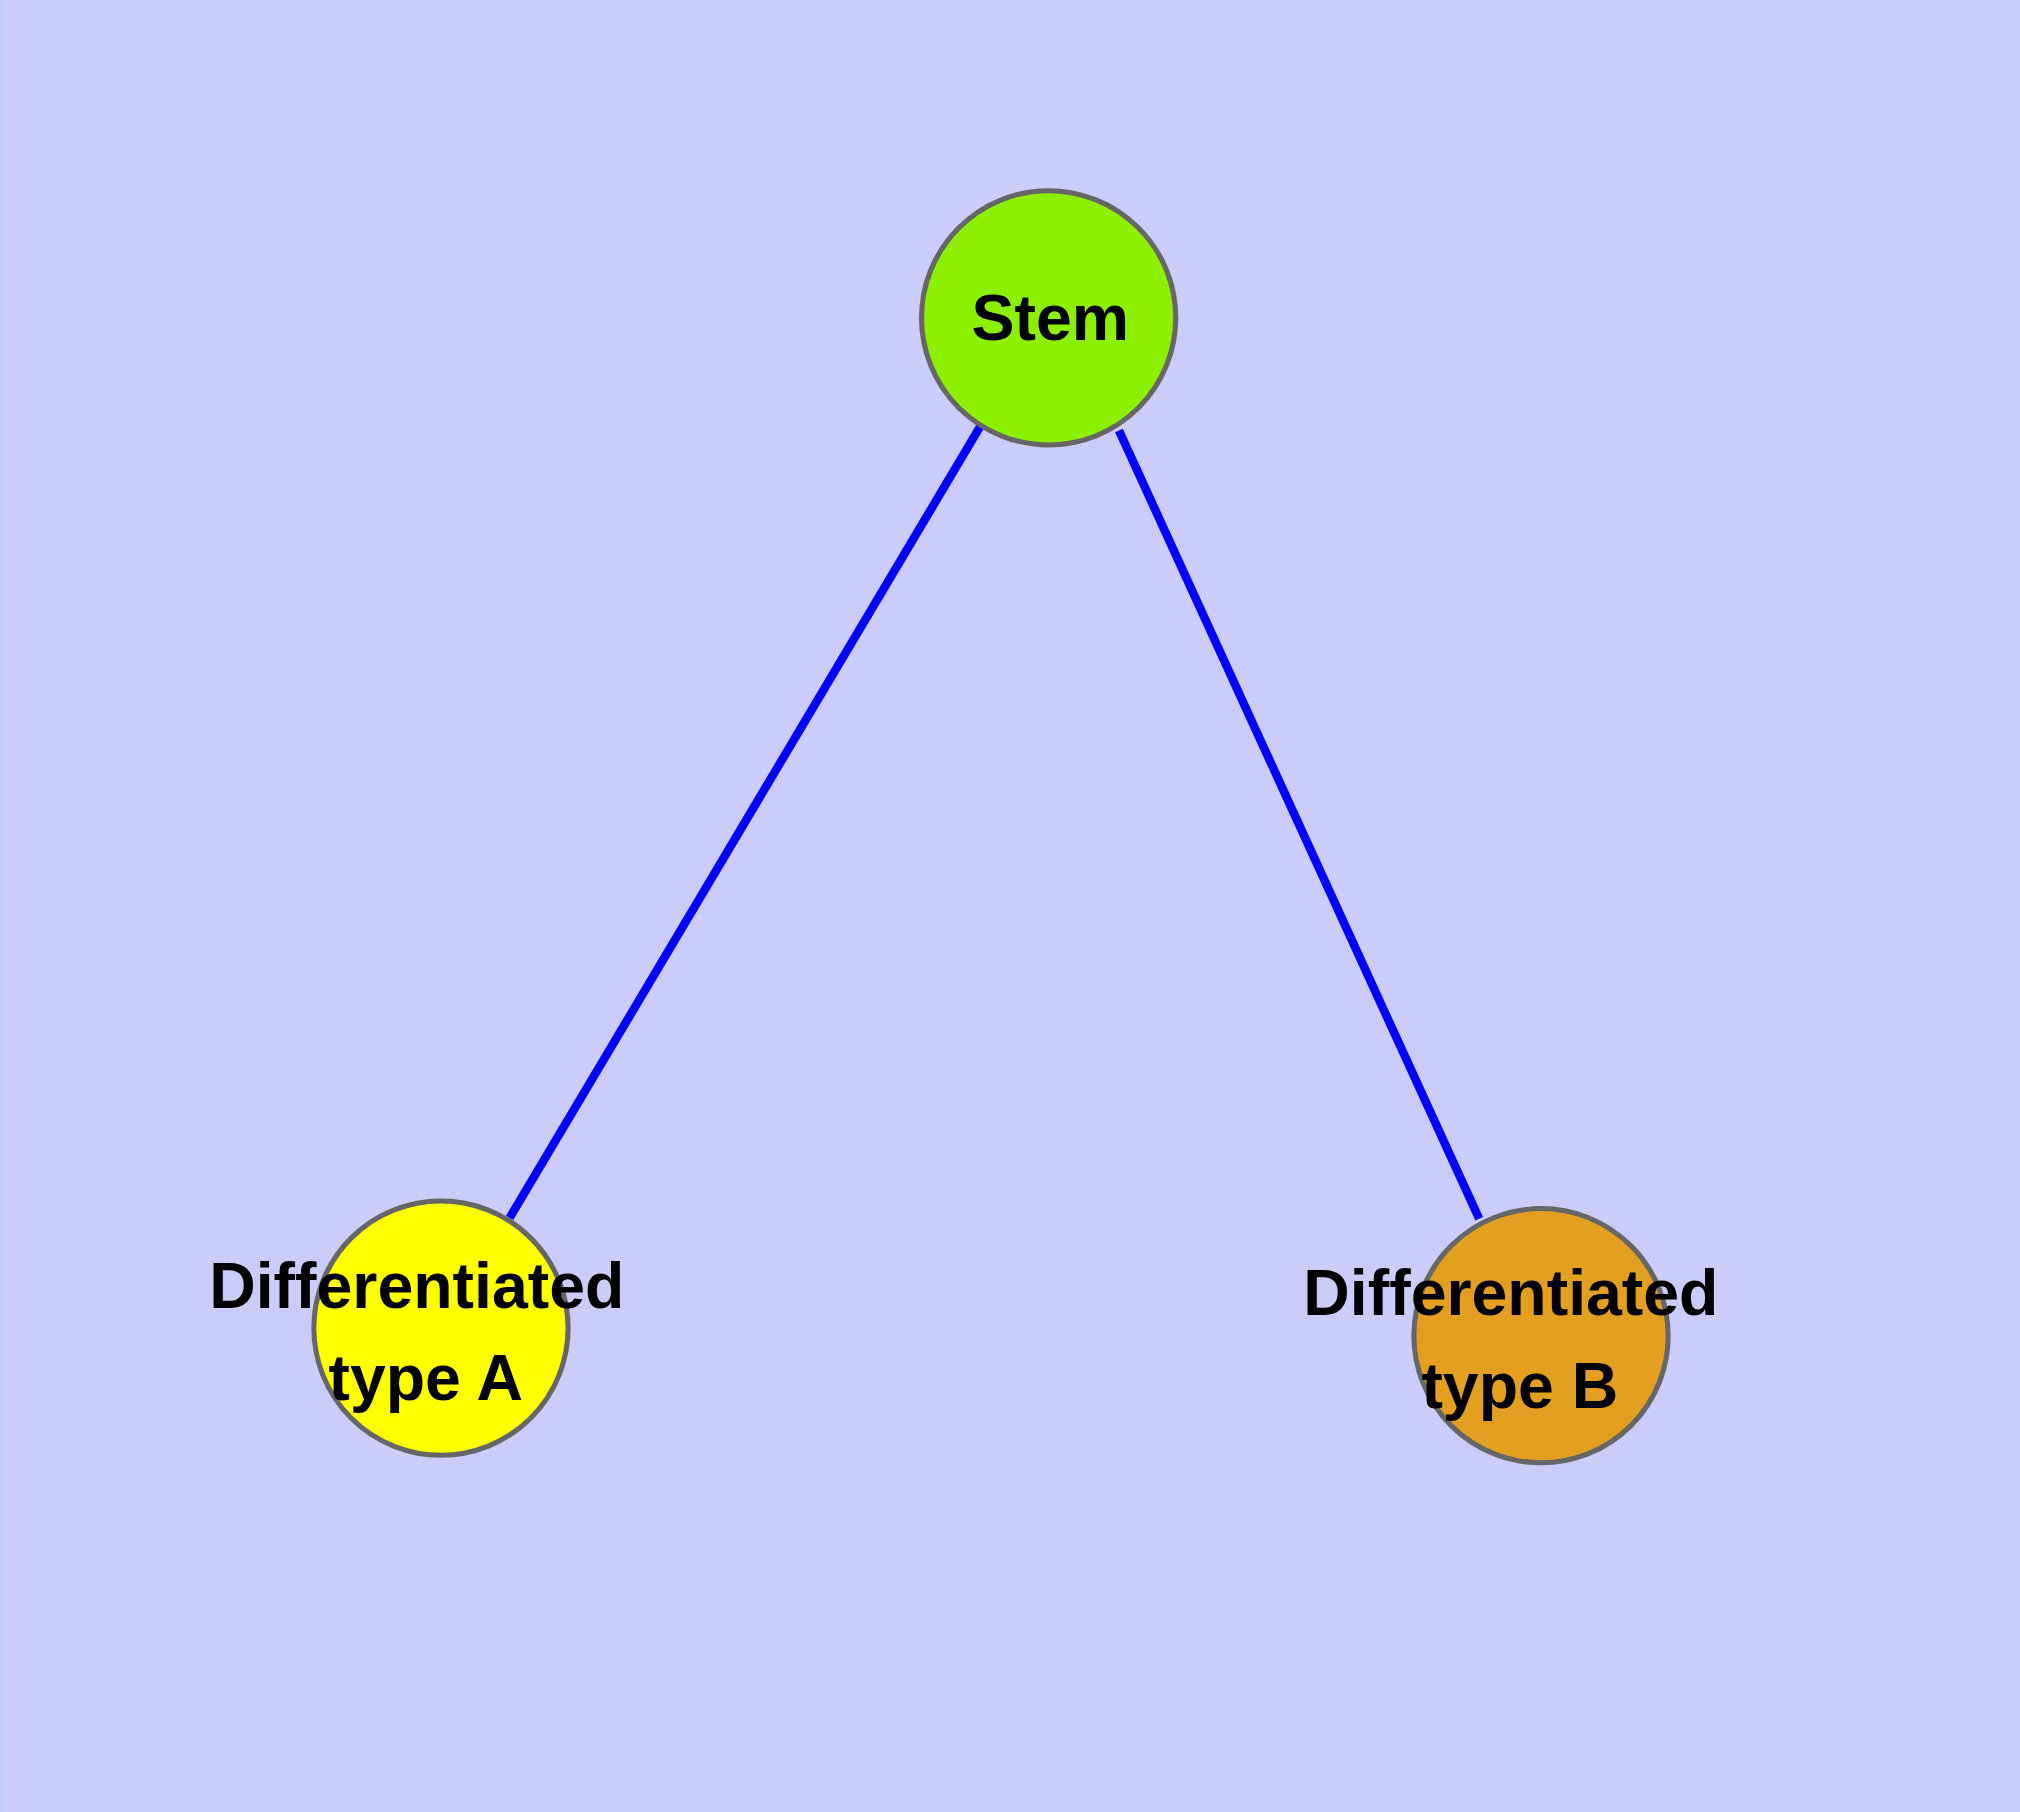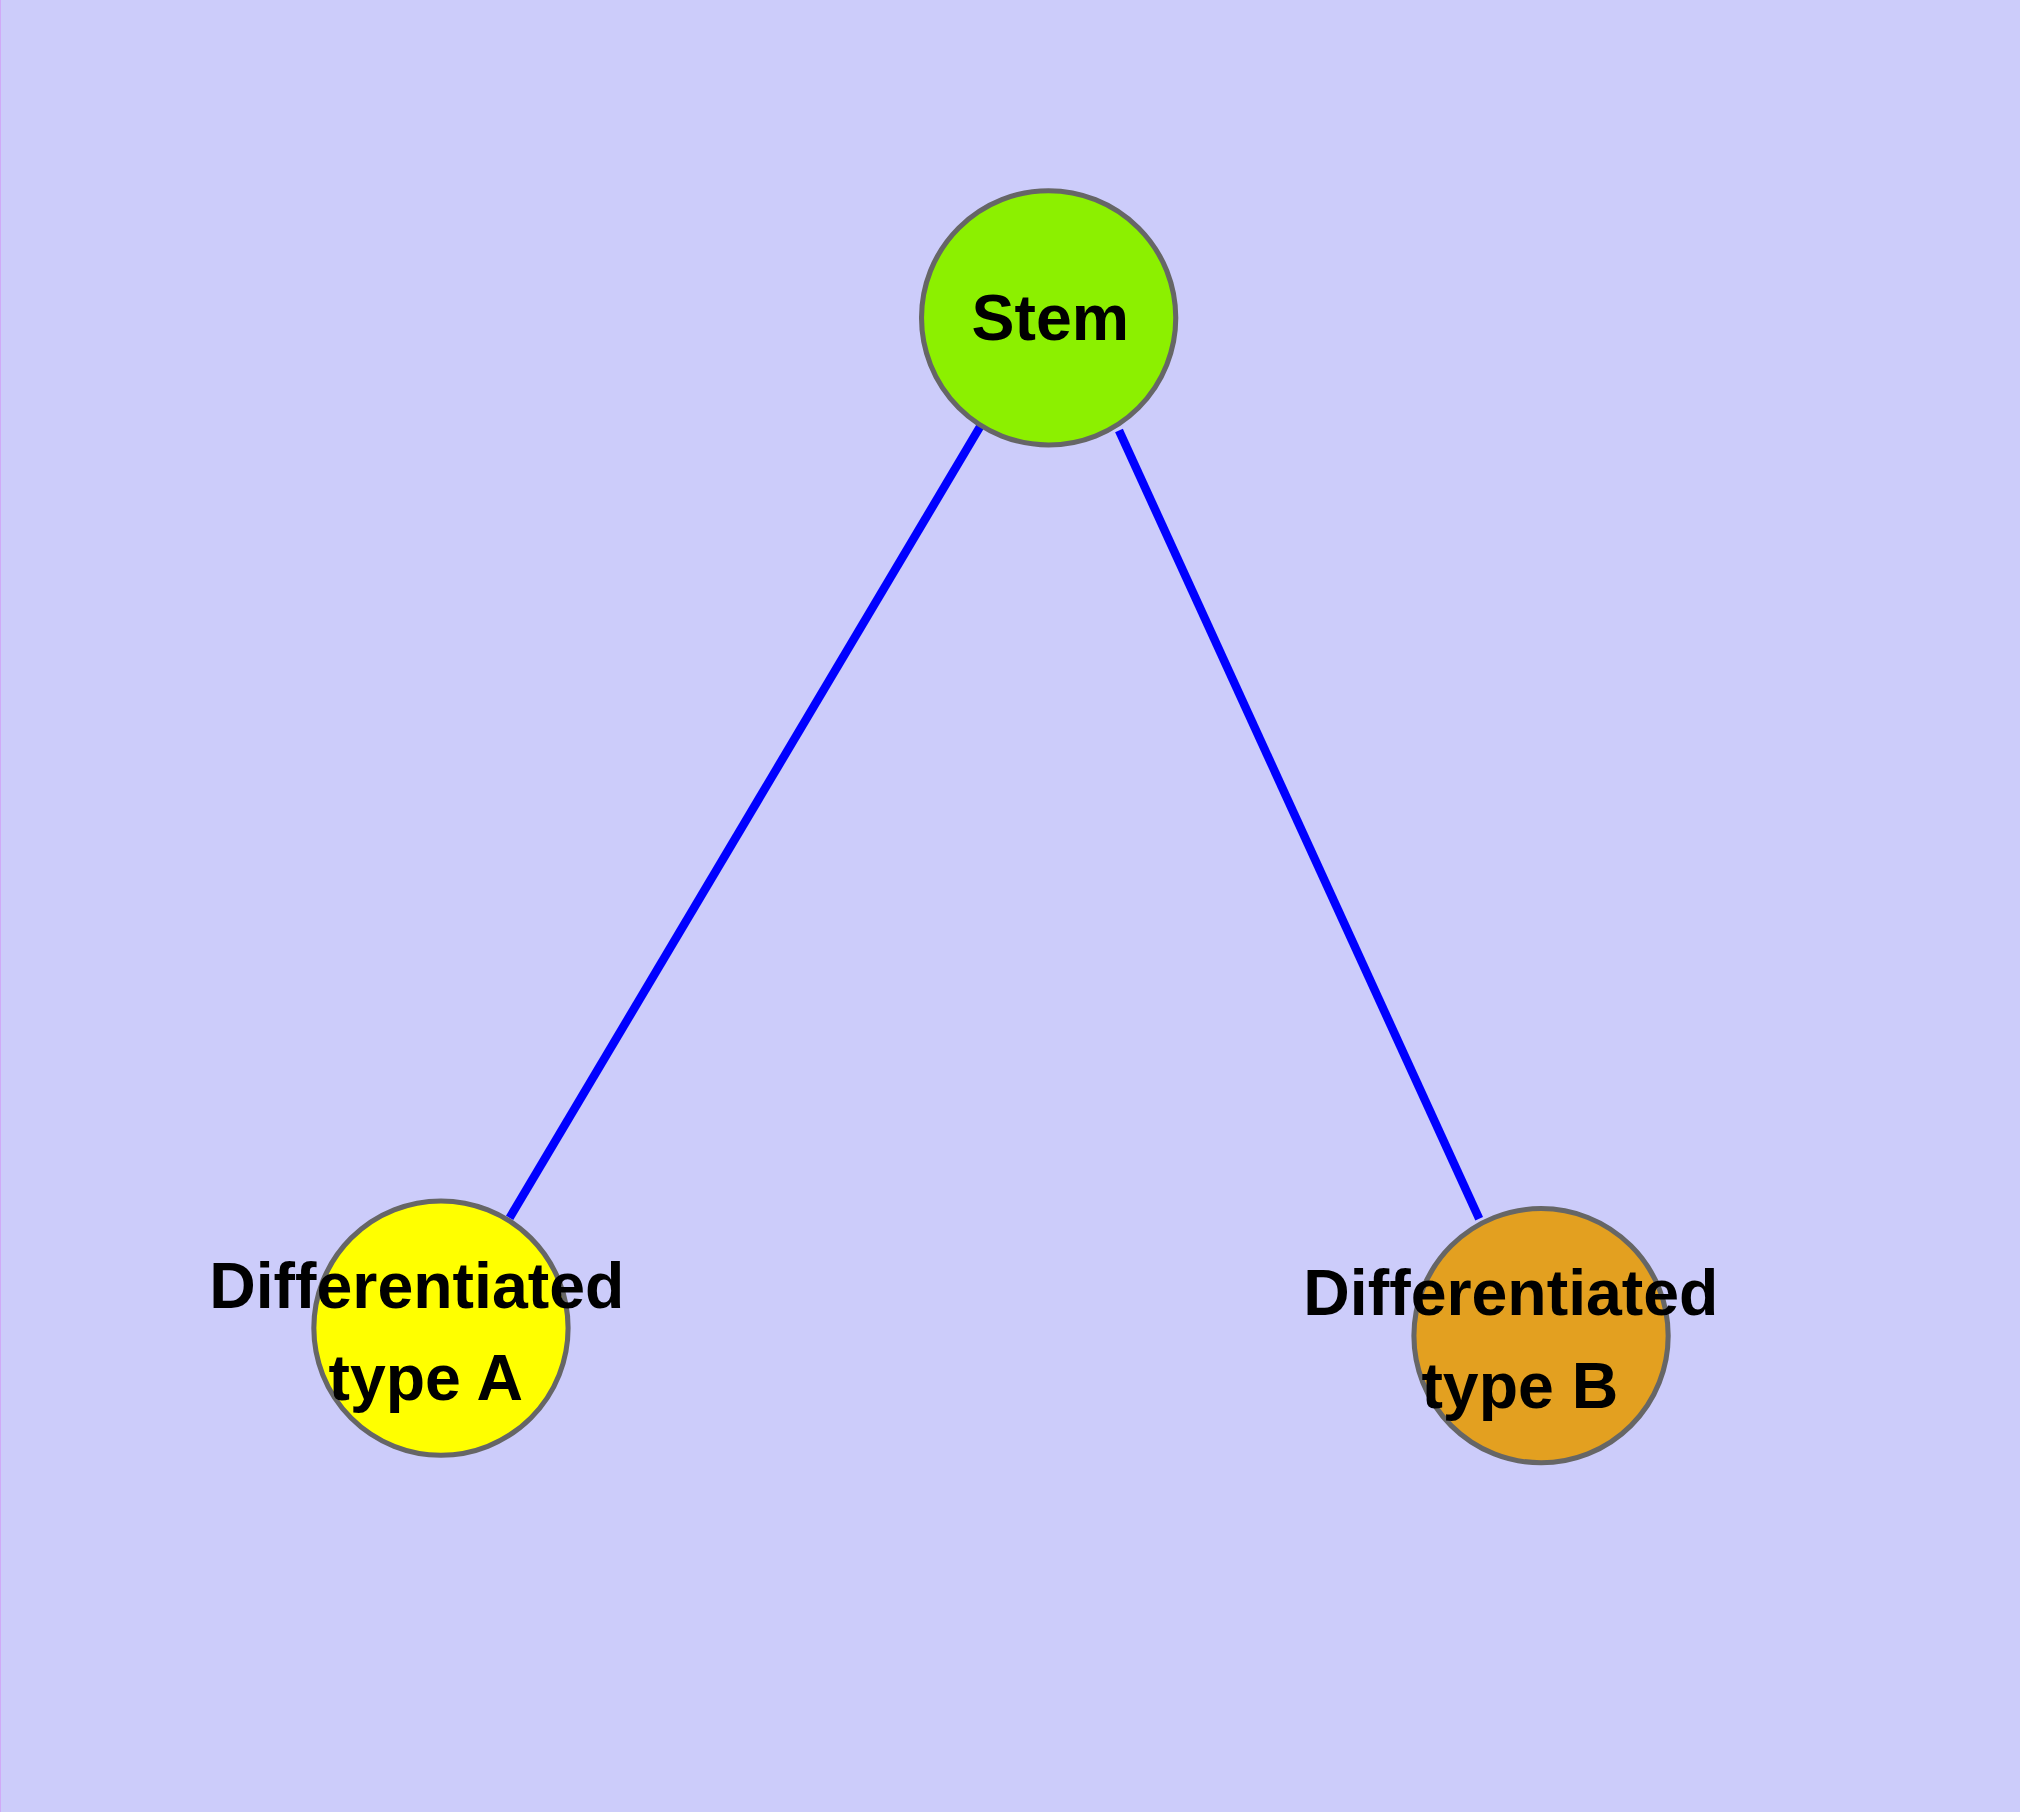--- a/index.html
+++ b/index.html
@@ -7,21 +7,21 @@
     padding: 0;
     background: #ccccfa;
   }
   body {
     font-family: "Liberation Sans", sans-serif;
   }
   #canvas {
     position: relative;
     width: 2021px;
     height: 1812px;
-    background: #d946ef;
+    background: #5eead4;
     overflow: hidden;
   }
   #graph-svg {
     position: absolute;
     left: 0;
     top: 0;
     width: 2021px;
     height: 1812px;
   }
   .node-circle {

